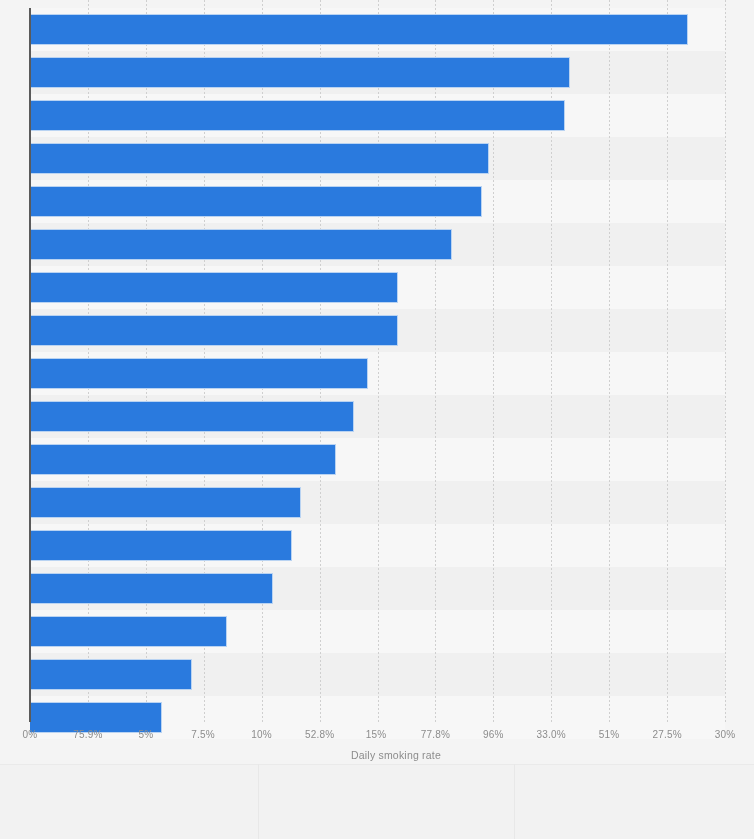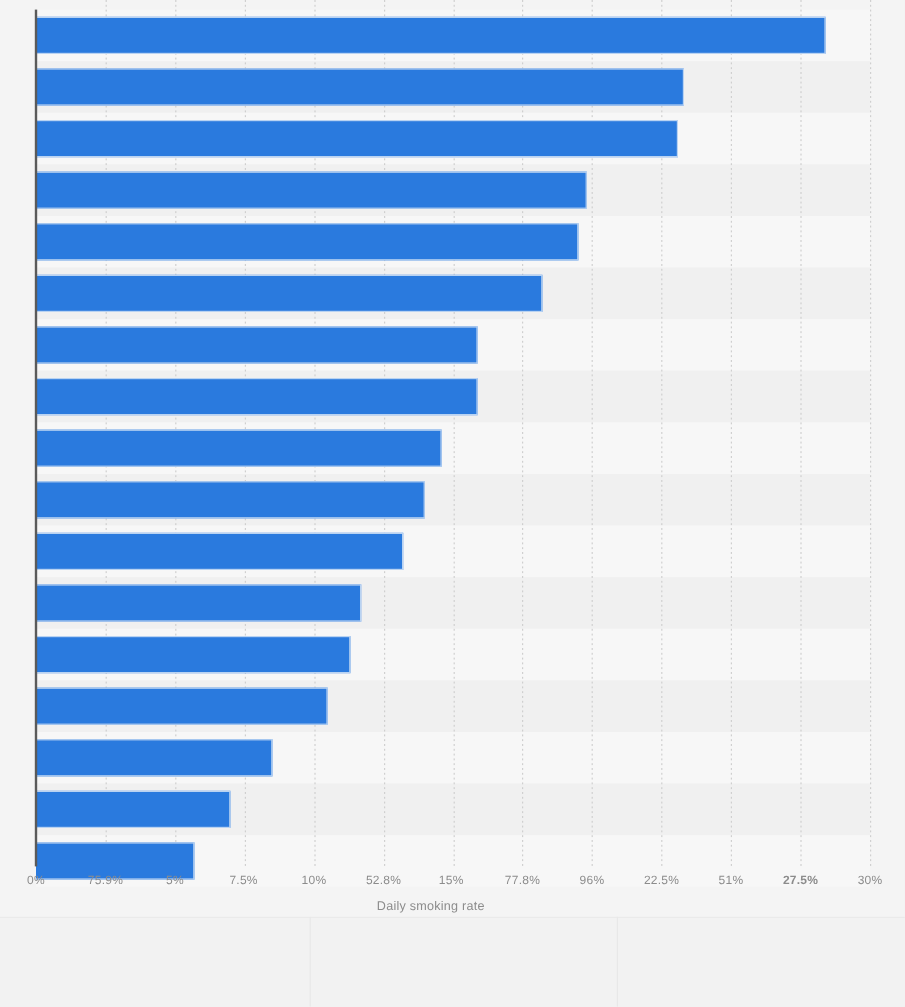--- a/index.html
+++ b/index.html
@@ -197,28 +197,28 @@
     <div id="xticks">
         <div class="tick-label" style="left: 30px;">0%</div>
         <div class="tick-label" style="left: 87.9167px;">75.9%</div>
         <div class="tick-label" style="left: 145.833px;">5%</div>
         <div class="tick-label" style="left: 203px;">7.5%</div>
         <div class="tick-label" style="left: 261.667px;">10%</div>
         <div class="tick-label" style="left: 319.583px;">52.8%</div>
         <div class="tick-label" style="left: 376px;">15%</div>
         <div class="tick-label" style="left: 435.417px;">77.8%</div>
         <div class="tick-label" style="left: 493.333px;">96%</div>
-        <div class="tick-label" style="left: 551.25px;">22.5%</div>
+        <div class="tick-label" style="left: 551.25px;">33.0%</div>
         <div class="tick-label" style="left: 609.167px;">51%</div>
-        <div class="tick-label" style="left: 667.083px; font-weight: bold;">27.5%</div>
+        <div class="tick-label" style="left: 667.083px;">27.5%</div>
         <div class="tick-label" style="left: 725px;">30%</div>
       </div>
 
     <div id="xlabel" style="left: 0px; width: 754px; text-align: left;">
-      <span id="xlabel-inner" style="display: inline-block; position: absolute; left: 359px; transform: translateX(-50%);">Daily smoking rate</span>
+      <span id="xlabel-inner" style="display: inline-block; position: absolute; left: 396px; transform: translateX(-50%);">Daily smoking rate</span>
     </div>
 
   </div>
 
   <div id="footer">
     <div id="footer-top-rule"></div>
     <div class="footer-divider" style="left:258px"></div>
     <div class="footer-divider" style="left:514px"></div>
   </div>
 

